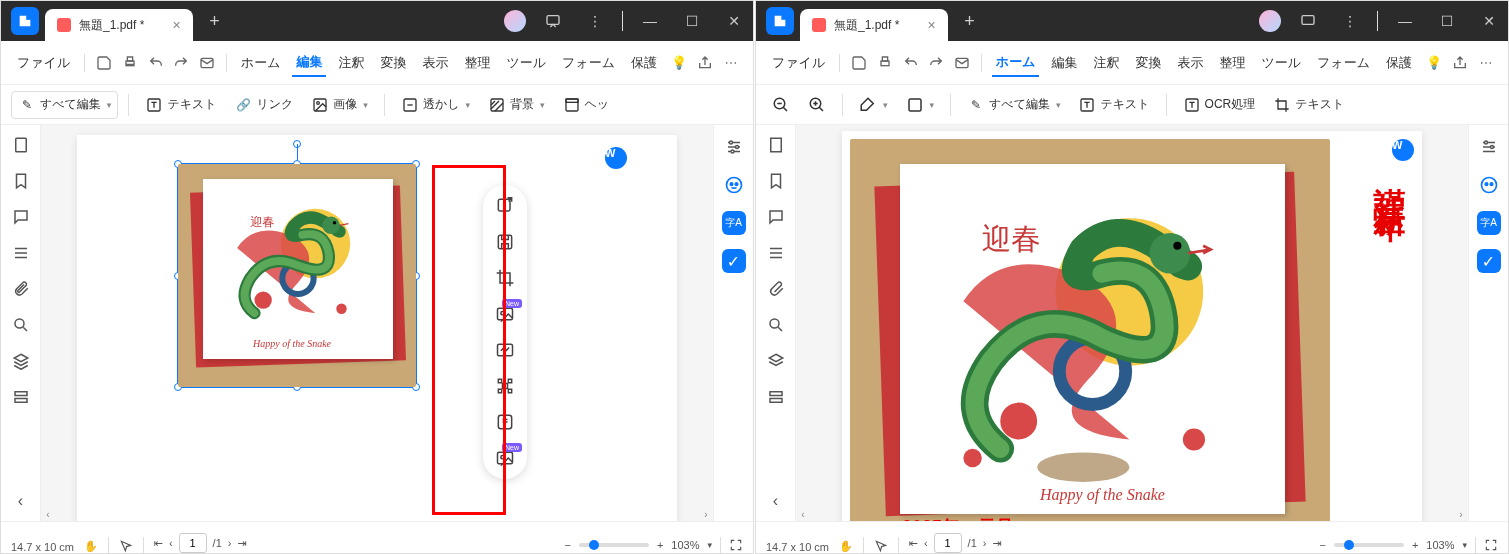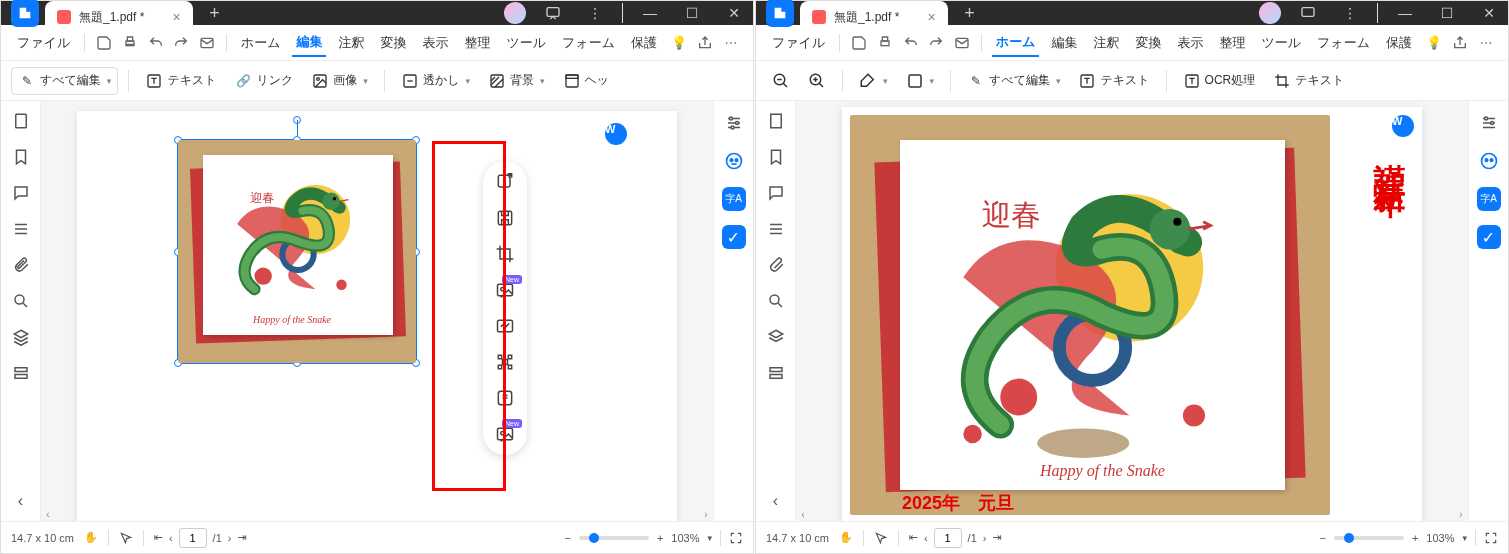--- a/index.html
+++ b/index.html
@@ -1,30 +1,30 @@
 <!DOCTYPE html>
 <html><head>
 <meta charset="utf-8">
 <style>
 * { margin:0; padding:0; box-sizing:border-box; font-family:"Meiryo","Hiragino Sans",sans-serif; }
 body { background:#fff; width:1509px; height:554px; display:flex; }
 .app { width:754px; height:554px; border:1px solid #ddd; display:flex; flex-direction:column; background:#fff; position:relative; }
 .app+.app { margin-left:1px; }
-.titlebar { height:24px; background:#2b2b2b; display:flex; align-items:center; padding:0 4px; }
+.titlebar { height:40px; background:#2b2b2b; display:flex; align-items:center; padding:0 4px; }
 .app-icon { width:28px; height:28px; background:#0b79ff; border-radius:6px; margin:0 6px; display:flex; align-items:center; justify-content:center; }
 .app-icon svg { width:16px; height:16px; }
 .tab { background:#fff; height:32px; border-radius:8px 8px 0 0; display:flex; align-items:center; padding:0 12px; margin-top:8px; font-size:12px; color:#333; gap:8px; }
 .tab .doc-ic { width:14px; height:14px; background:#ff5b5b; border-radius:3px; }
 .tab-close { font-size:14px; color:#888; cursor:pointer; margin-left:20px; }
 .tab-add { width:20px; height:20px; color:#ccc; font-size:18px; display:flex; align-items:center; justify-content:center; margin-left:12px; cursor:pointer; }
 .title-right { margin-left:auto; display:flex; align-items:center; gap:12px; }
 .avatar { width:22px; height:22px; border-radius:50%; background:linear-gradient(135deg,#ffb3d9,#b3d9ff); }
 .win-btn { width:30px; height:30px; display:flex; align-items:center; justify-content:center; color:#ccc; cursor:pointer; font-size:14px; }
 .win-btn:last-child { color:#ccc; }
-.menubar { height:36px; display:flex; align-items:center; padding:0 12px; gap:8px; border-bottom:1px solid #eee; font-size:13px; }
+.menubar { height:44px; display:flex; align-items:center; padding:0 12px; gap:8px; border-bottom:1px solid #eee; font-size:13px; }
 .menu-item { padding:4px 4px; color:#333; cursor:pointer; white-space:nowrap; }
 .menu-item.active { color:#0b79ff; border-bottom:2px solid #0b79ff; font-weight:bold; }
 .menu-ic { width:20px; height:20px; display:flex; align-items:center; justify-content:center; color:#666; cursor:pointer; }
 .menu-sep { width:1px; height:18px; background:#ddd; margin:0 2px; }
 .menu-right { margin-left:auto; display:flex; gap:6px; align-items:center; }
 .bulb { color:#ffc107; }
 .toolbar { height:40px; display:flex; align-items:center; padding:0 10px; gap:6px; border-bottom:1px solid #eee; font-size:12px; overflow:hidden; }
 .tool { display:flex; align-items:center; gap:4px; padding:4px 6px; border-radius:4px; cursor:pointer; white-space:nowrap; color:#333; }
 .tool.boxed { border:1px solid #ddd; }
 .tool .ic { width:18px; height:18px; display:flex; align-items:center; justify-content:center; }
@@ -48,21 +48,21 @@
 .float-tools .ft { width:22px; height:22px; color:#444; cursor:pointer; display:flex; align-items:center; justify-content:center; position:relative; }
 .ft .badge { position:absolute; top:-4px; right:-6px; background:#7b5bff; color:#fff; font-size:7px; padding:1px 3px; border-radius:3px; }
 .red-highlight { position:absolute; border:3px solid #ff0000; pointer-events:none; }
 .rightbar { width:40px; background:#fff; border-left:1px solid #eee; display:flex; flex-direction:column; align-items:center; padding:10px 0; gap:14px; }
 .rightbar .ric { width:24px; height:24px; cursor:pointer; display:flex; align-items:center; justify-content:center; border-radius:6px; }
 .ric.blue-w { background:#0b79ff; color:#fff; font-size:11px; font-weight:bold; border-radius:50%; width:22px; height:22px; position:absolute; top:12px; right:50px; }
 .ric.robot { color:#0b79ff; }
 .ric.ta { background:#0b79ff; color:#fff; font-size:10px; }
 .ric.check { background:#0b79ff; color:#fff; }
 .ric.sliders { color:#555; }
-.statusbar { height:32px; border-top:1px solid #eee; display:flex; align-items:center; padding:0 10px; font-size:11px; color:#555; gap:10px; }
+.statusbar { height:32px; border-top:1px solid #eee; display:flex; align-items:flex-end; padding:0 10px; font-size:11px; color:#555; gap:10px; }
 .sb-sep { width:1px; height:16px; background:#ddd; }
 .page-nav { display:flex; align-items:center; gap:6px; }
 .page-input { width:28px; height:20px; border:1px solid #ccc; border-radius:3px; text-align:center; font-size:11px; }
 .zoom-slider { width:70px; height:4px; background:#ddd; border-radius:2px; position:relative; }
 .zoom-slider .thumb { width:10px; height:10px; background:#0b79ff; border-radius:50%; position:absolute; top:-3px; left:10px; }
 .sb-right { margin-left:auto; display:flex; align-items:center; gap:8px; }
 .vtext { position:absolute; right:10px; top:30px; writing-mode:vertical-rl; font-size:32px; color:#e60000; font-weight:bold; font-family:"MS Mincho",serif; letter-spacing:8px; }
 .htext { position:absolute; bottom:12px; left:60px; font-size:18px; color:#e60000; font-weight:bold; }
 .snake-caption { position:absolute; bottom:10px; font-size:10px; color:#c73838; font-style:italic; font-family:cursive; }
 .scroll-h { position:absolute; bottom:0; left:0; right:0; height:14px; display:flex; align-items:center; }

